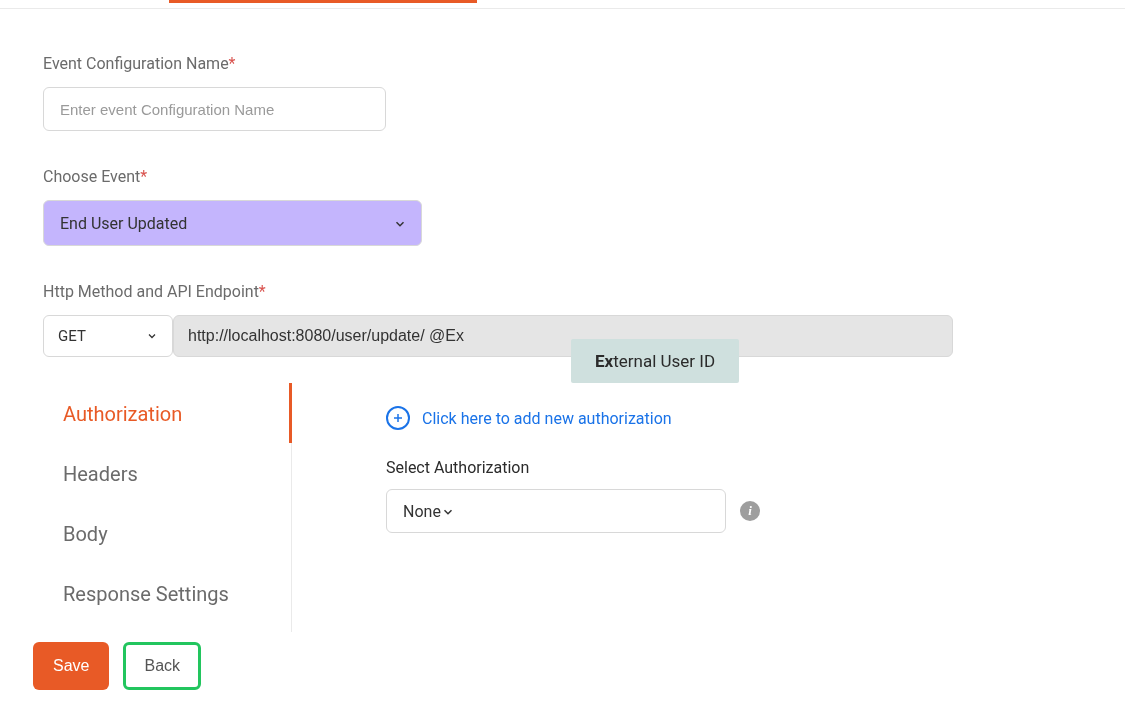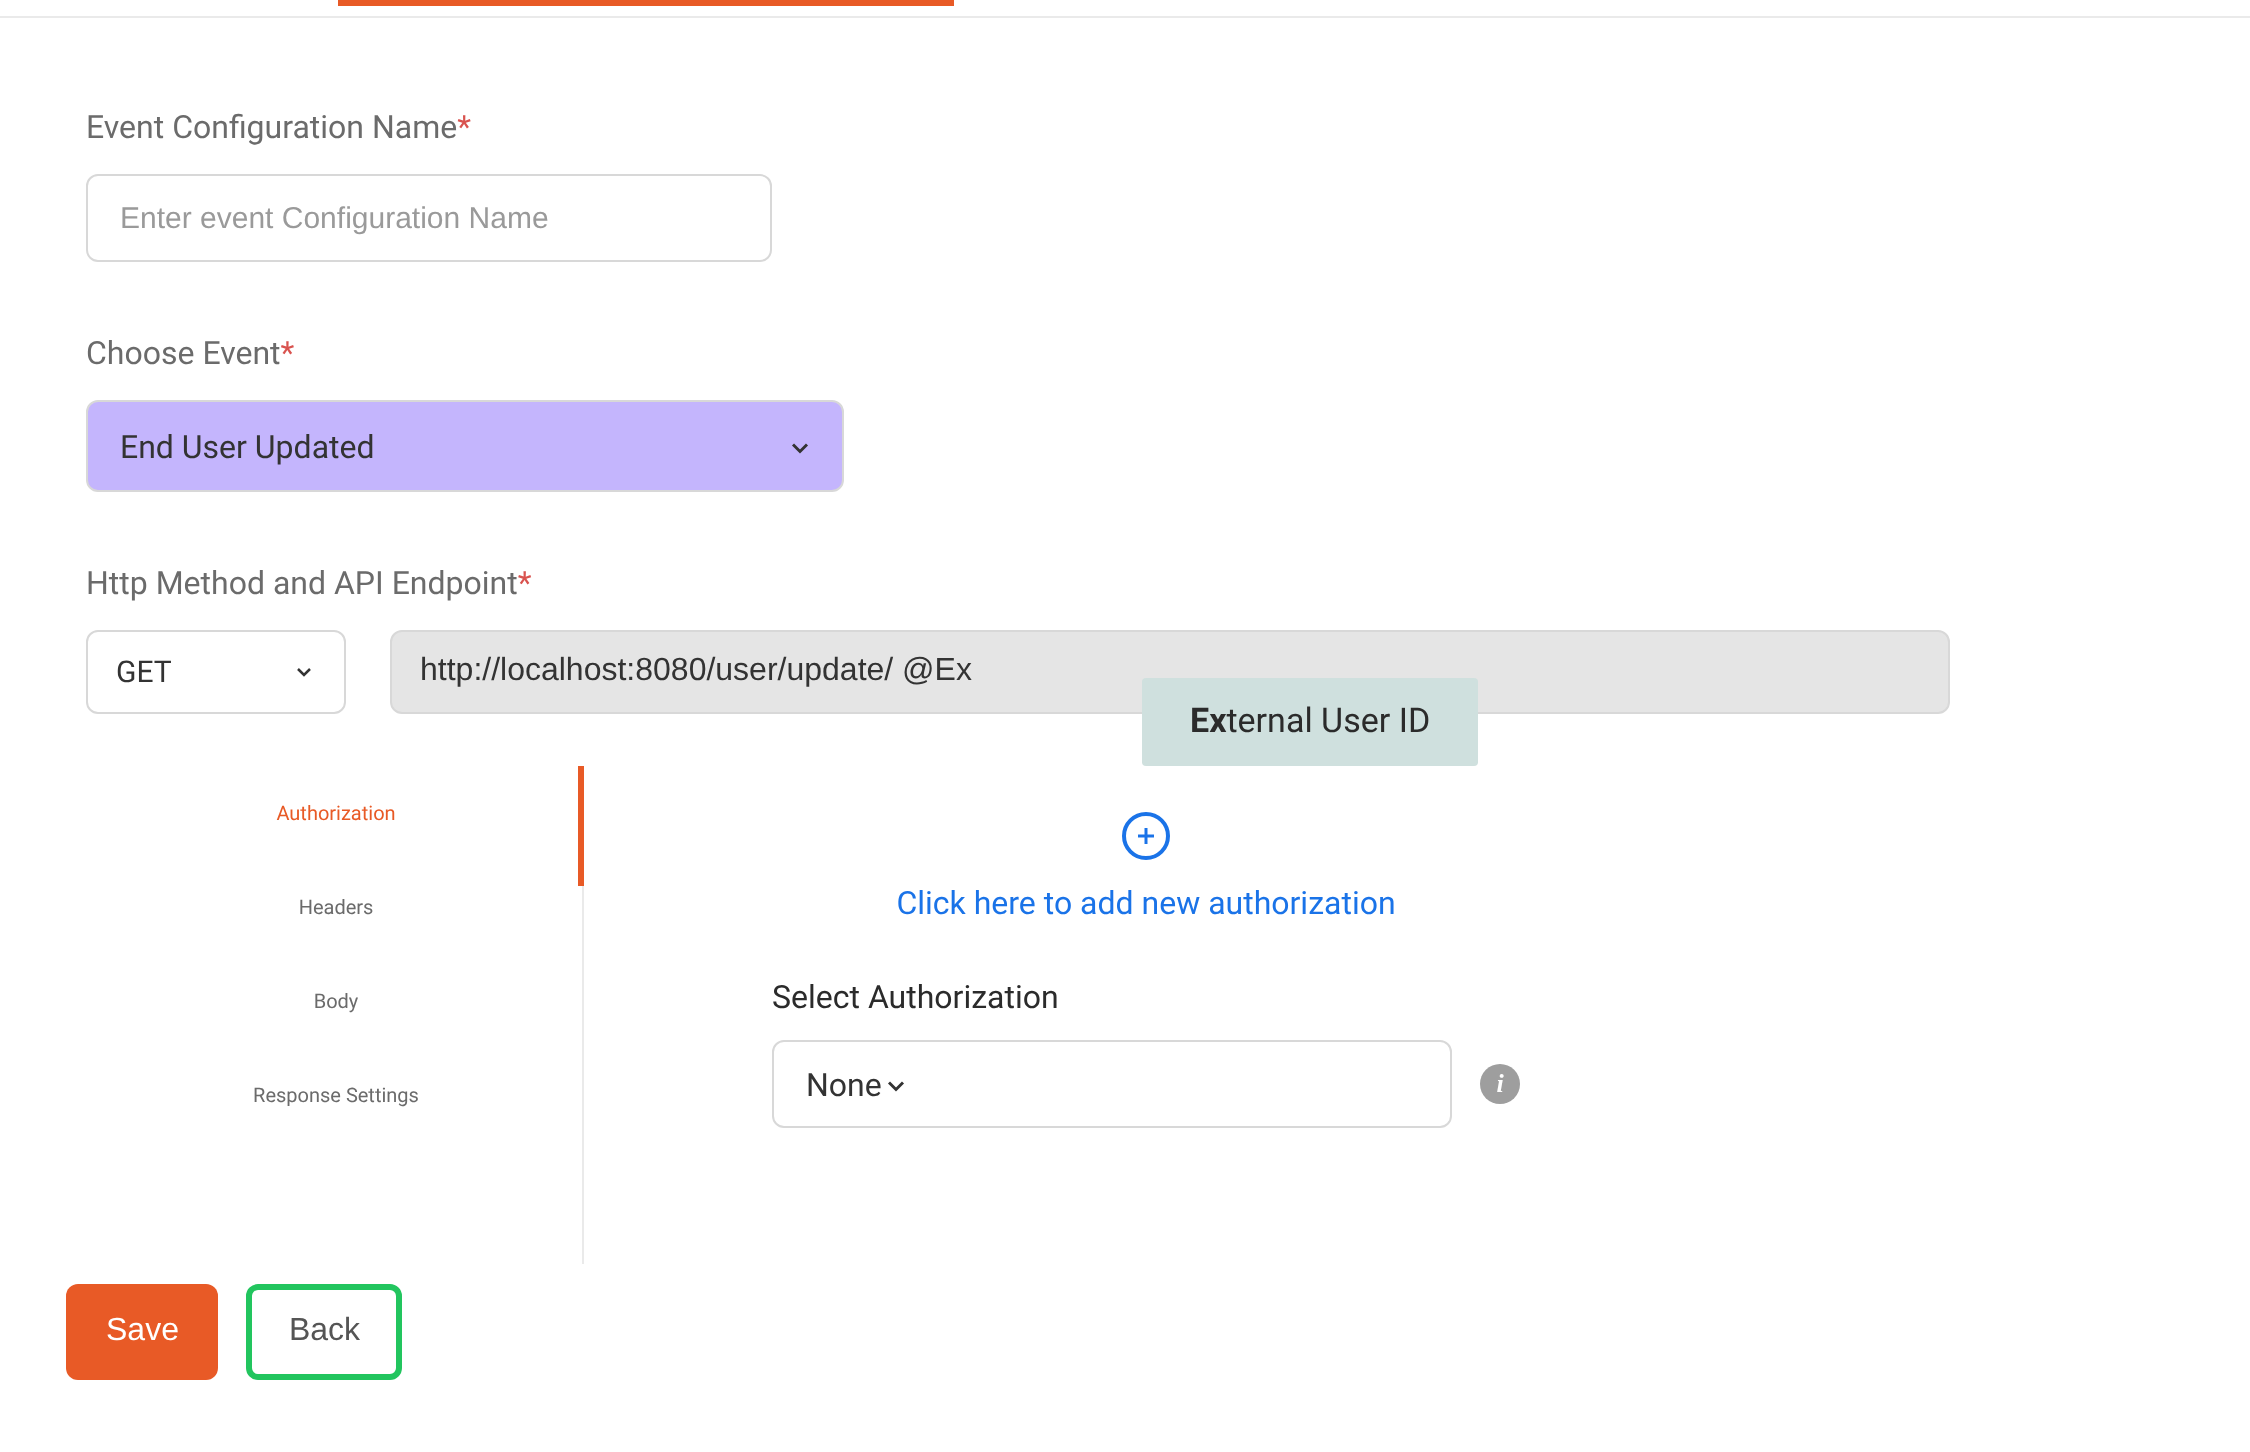--- a/index.html
+++ b/index.html
@@ -86,21 +86,21 @@
     }
     .chevron-down {
       width: 12px;
       height: 12px;
       display: inline-block;
     }
     .chevron-down svg { display: block; }
 
     .endpoint-row {
       display: flex;
-      gap: 22px;
+      gap: 0;
       align-items: center;
       position: relative;
     }
     .endpoint-input {
       flex: 1;
       height: 42px;
       border: 1px solid #d8d8d8;
       border-radius: 6px;
       padding: 0 14px;
       font-size: 16px;
@@ -131,24 +131,23 @@
       bottom: 0;
     }
     .side-tabs {
       position: absolute;
       left: 0;
       top: 0;
       width: 250px;
     }
     .side-tab {
       padding: 18px 20px;
-      font-size: 10px;
+      font-size: 20px;
       color: #6b6b6b;
       cursor: pointer;
-      text-align: center;
     }
     .side-tab.active {
       color: #e85a26;
     }
     .side-tab-indicator {
       position: absolute;
       left: 246px;
       top: -1px;
       width: 3px;
       height: 60px;
@@ -168,21 +167,20 @@
       top: 22px;
     }
     .add-auth {
       display: flex;
       align-items: center;
       gap: 12px;
       color: #1a73e8;
       font-size: 16px;
       cursor: pointer;
       margin-bottom: 28px;
-      flex-direction: column;
     }
     .plus-circle {
       width: 24px;
       height: 24px;
       border: 2px solid #1a73e8;
       border-radius: 50%;
       display: flex;
       align-items: center;
       justify-content: center;
     }

